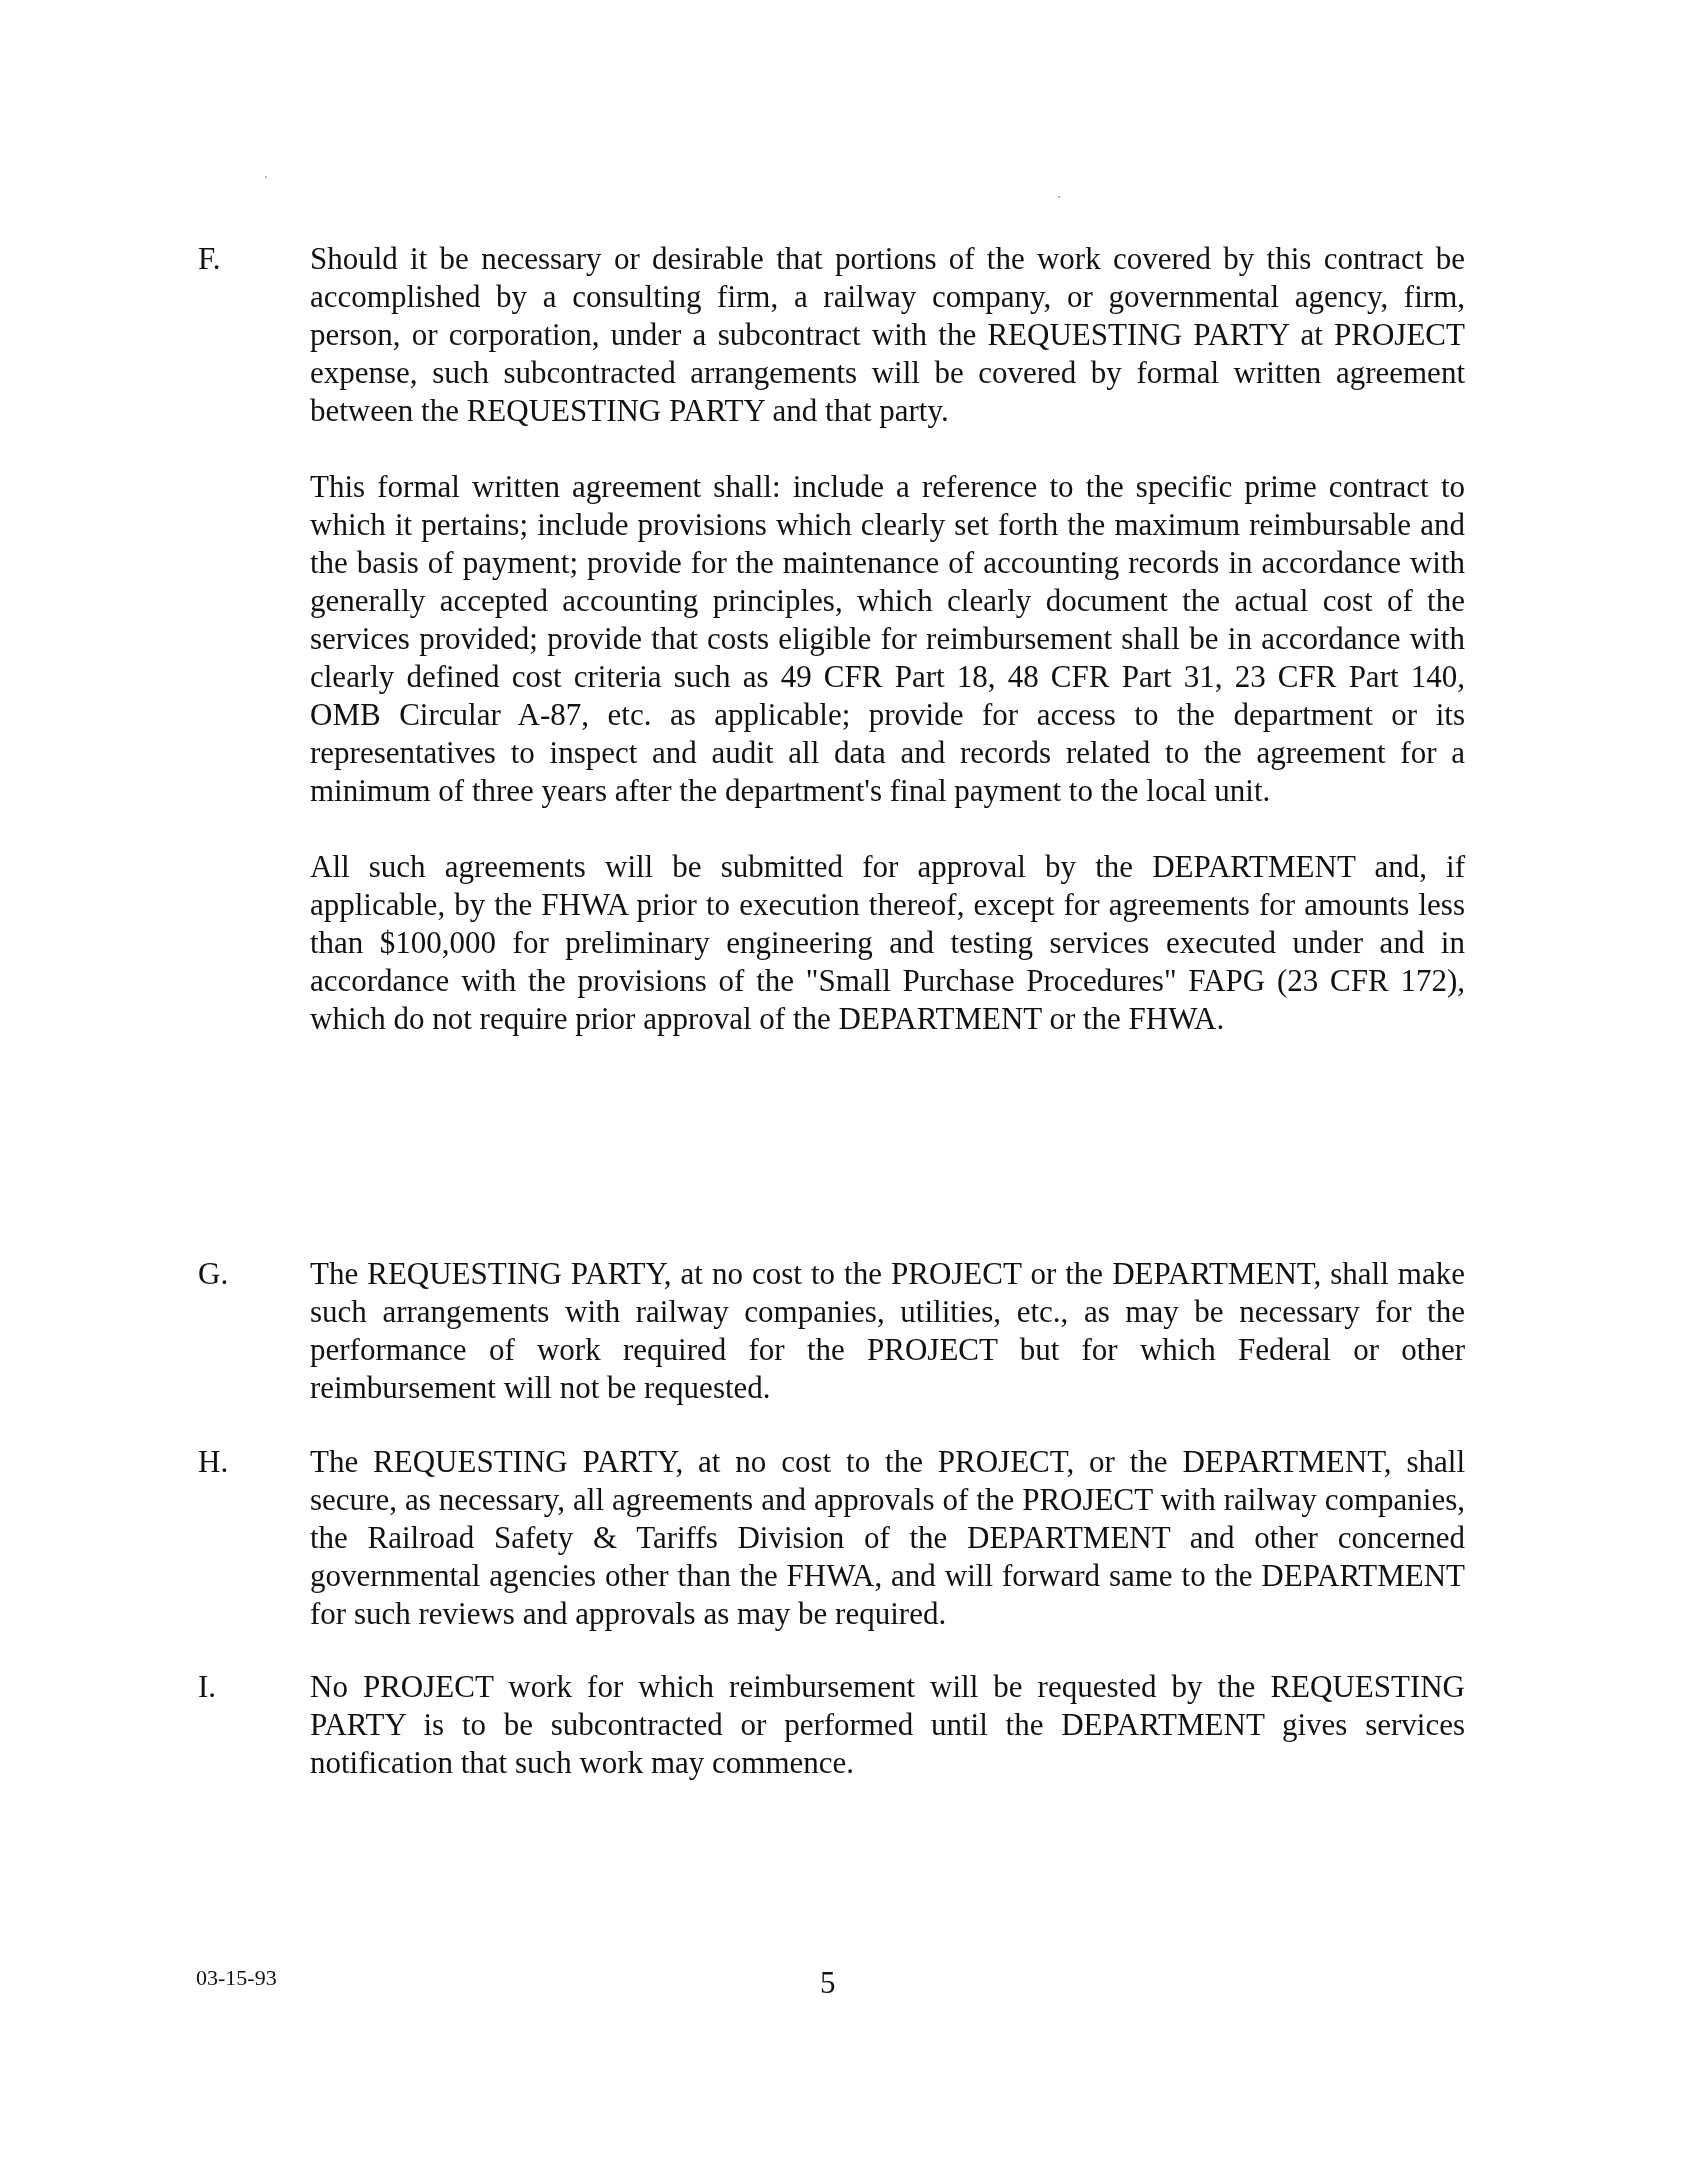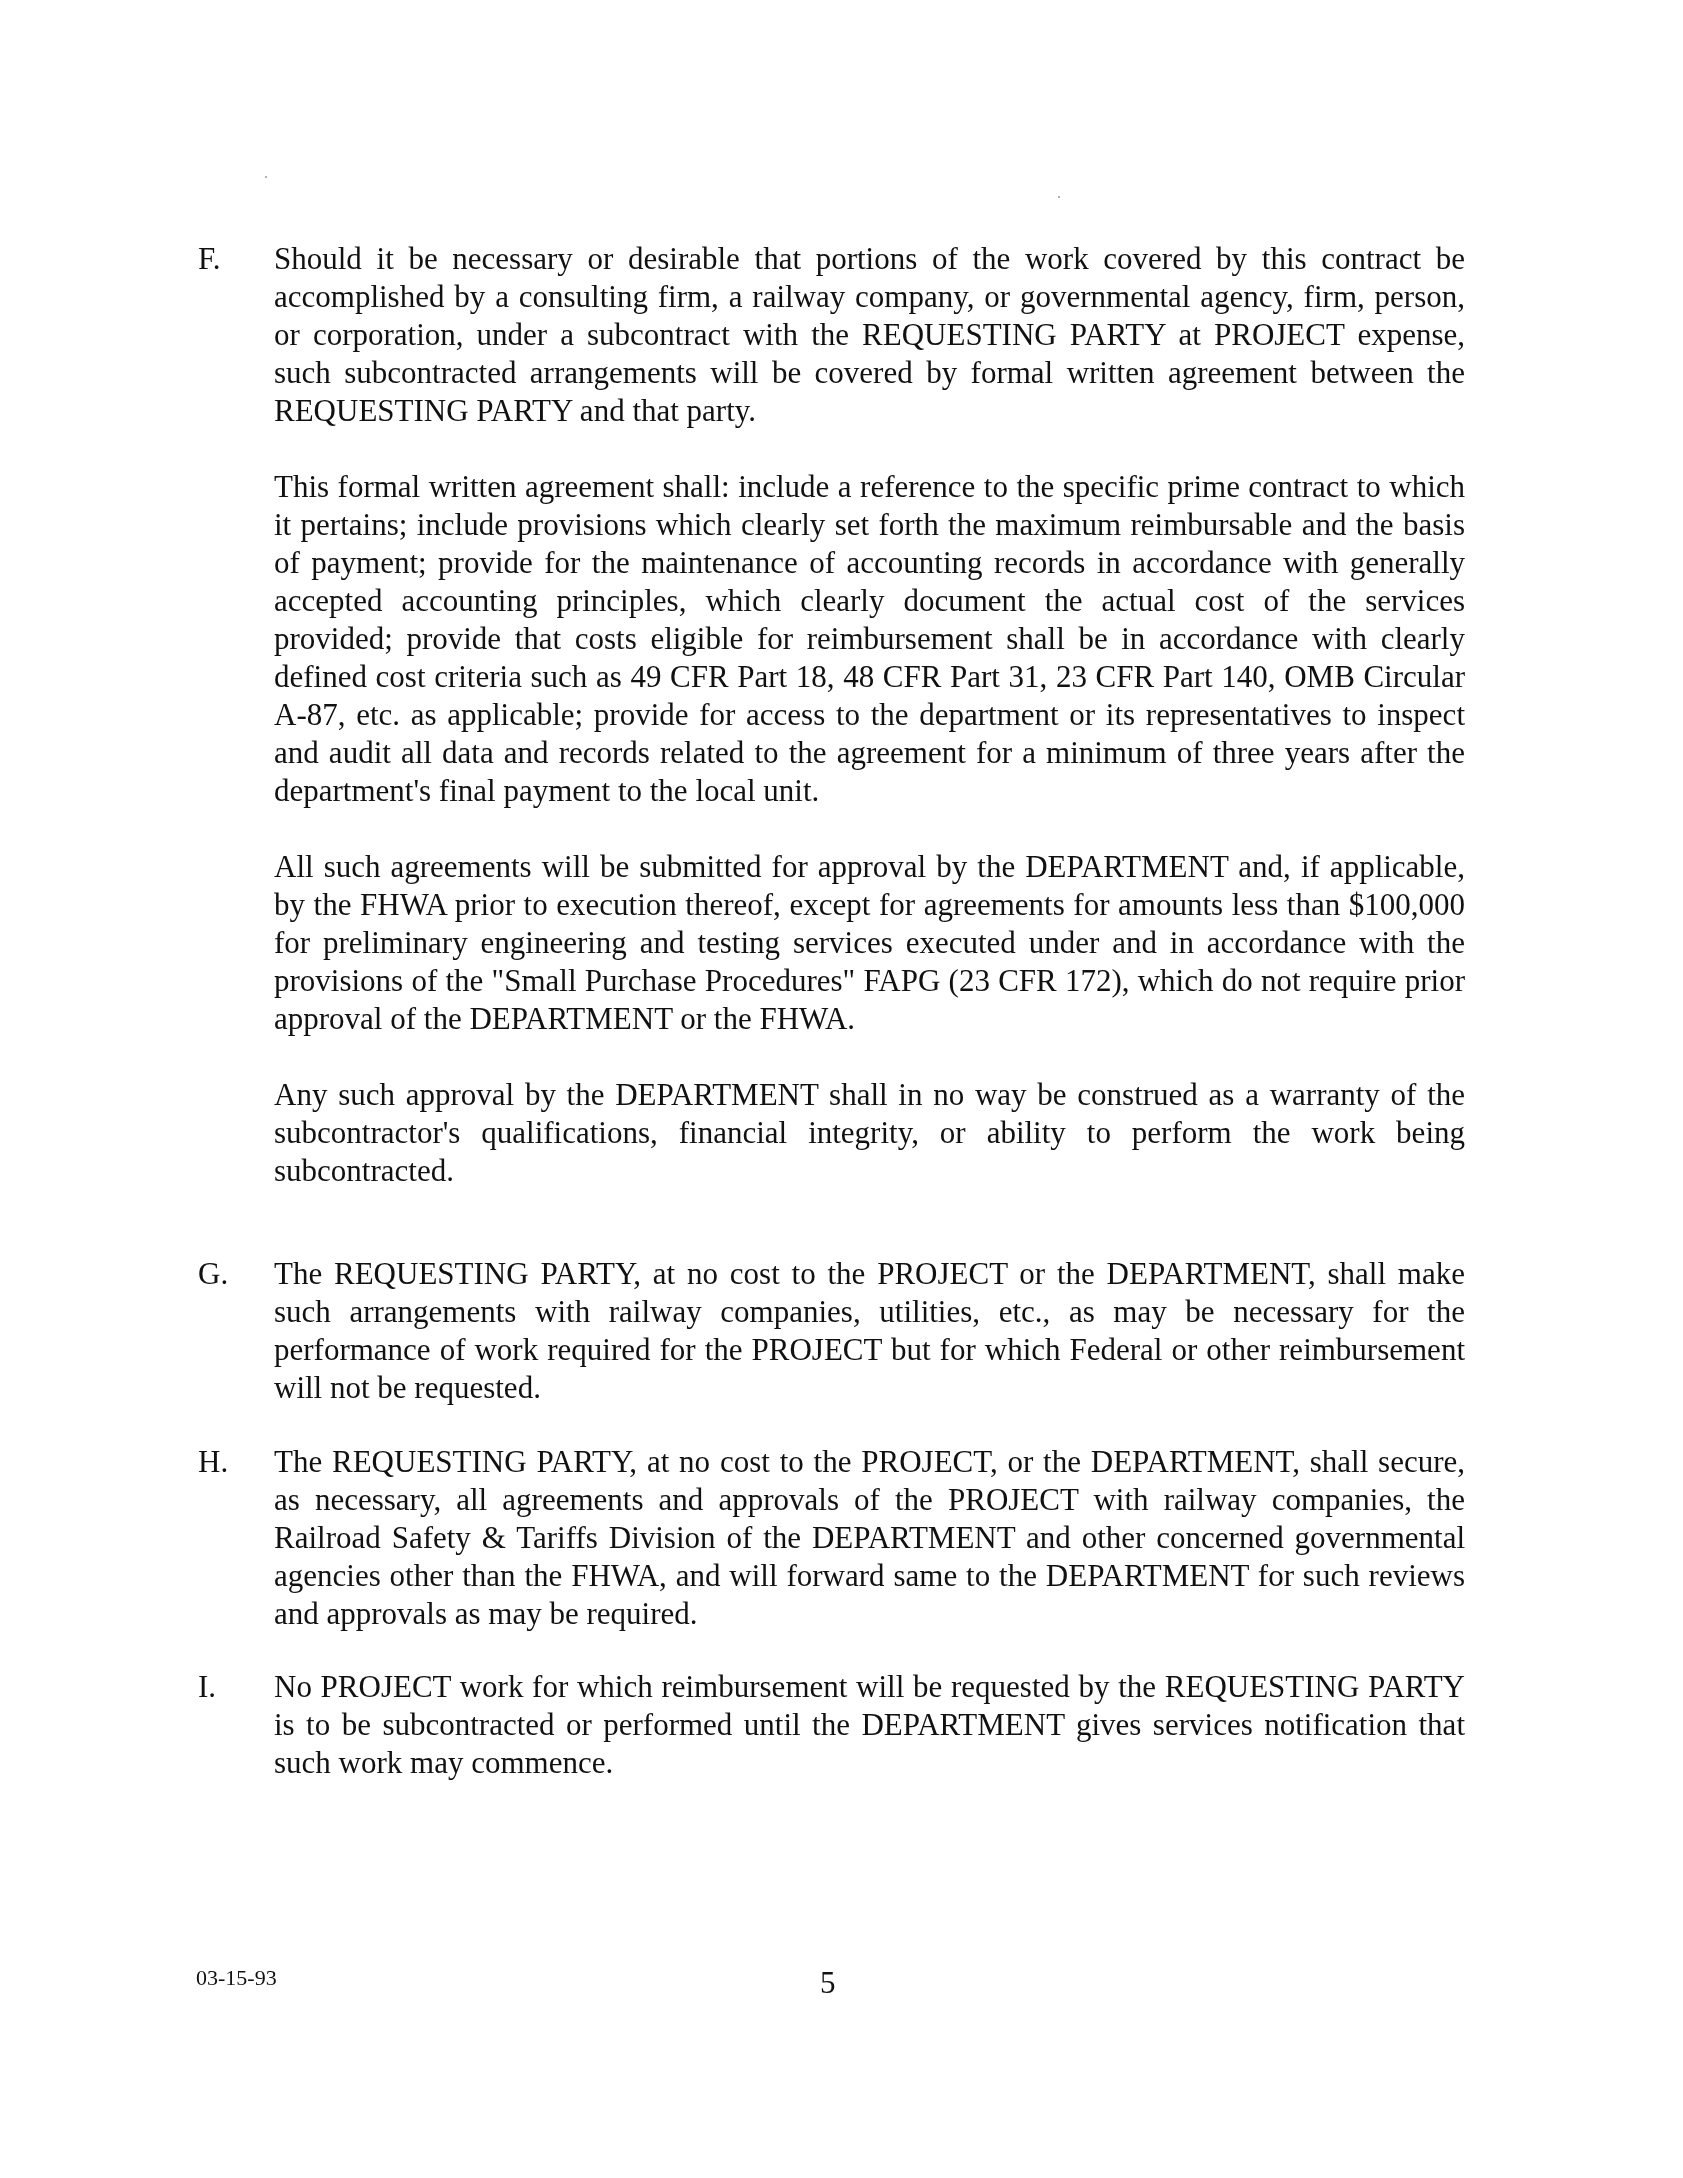--- a/index.html
+++ b/index.html
@@ -1,42 +1,41 @@
 <!DOCTYPE html>
 <html><head>
 <meta charset="utf-8">
 <style>
   html, body { margin: 0; padding: 0; background: #ffffff; }
   body { width: 1683px; height: 2178px; position: relative; overflow: hidden;
          font-family: "Liberation Serif", "DejaVu Serif", serif; color: #111; }
   .page { position: absolute; left: 0; top: 0; width: 1683px; height: 2178px; }
   .item { position: absolute; left: 198px; width: 1267px; }
   .label { position: absolute; left: 0; top: 0; font-size: 31px; line-height: 38px; }
-  .body { margin-left: 76px; }
+  .body { margin-left: 112px; }
   .para { font-size: 31px; line-height: 38px; text-align: justify; margin: 0 0 38px 0; }
   .para:last-child { margin-bottom: 0; }
   .footer-date { position: absolute; left: 196px; top: 1965px; font-size: 22px; }
   .footer-page { position: absolute; left: 820px; top: 1965px; font-size: 31px; }
   .speck { position: absolute; width: 2px; height: 2px; background: #999; border-radius: 1px; }
 </style>
 </head>
 <body>
 
 <div class="page">
 
   <div class="speck" style="left:265px; top:176px;"></div>
   <div class="speck" style="left:1058px; top:196px;"></div>
 
   <div class="item" style="top:240px;">
     <div class="label">F.</div>
     <div class="body">
       <p class="para">Should it be necessary or desirable that portions of the work covered by this contract be accomplished by a consulting firm, a railway company, or governmental agency, firm, person, or corporation, under a subcontract with the REQUESTING PARTY at PROJECT expense, such subcontracted arrangements will be covered by formal written agreement between the REQUESTING PARTY and that party.</p>
       <p class="para">This formal written agreement shall:  include a reference to the specific prime contract to which it pertains; include provisions which clearly set forth the maximum reimbursable and the basis of payment; provide for the maintenance of accounting records in accordance with generally accepted accounting principles, which clearly document the actual cost of the services provided; provide that costs eligible for reimbursement shall be in accordance with clearly defined cost criteria such as 49 CFR Part 18, 48 CFR Part 31, 23 CFR Part 140, OMB Circular A-87, etc. as applicable; provide for access to the department or its representatives to inspect and audit all data and records related to the agreement for a minimum of three years after the department's final payment to the local unit.</p>
       <p class="para">All such agreements will be submitted for approval by the DEPARTMENT and, if applicable, by the FHWA prior to execution thereof, except for agreements for amounts less than $100,000 for preliminary engineering and testing services executed under and in accordance with the provisions of the "Small Purchase Procedures" FAPG (23 CFR 172), which do not require prior approval of the DEPARTMENT or the FHWA.</p>
-      <p class="para">Any such approval by the DEPARTMENT shall in no way be construed as a warranty of the subcontractor's qualifications, financial integrity, or ability to perform the work being subcontracted.</p>
     </div>
   </div>
 
   <div class="item" style="top:1255px;">
     <div class="label">G.</div>
     <div class="body">
       <p class="para">The REQUESTING PARTY, at no cost to the PROJECT or the DEPARTMENT, shall make such arrangements with railway companies, utilities, etc., as may be necessary for the performance of work required for the PROJECT but for which Federal or other reimbursement will not be requested.</p>
     </div>
   </div>
 

